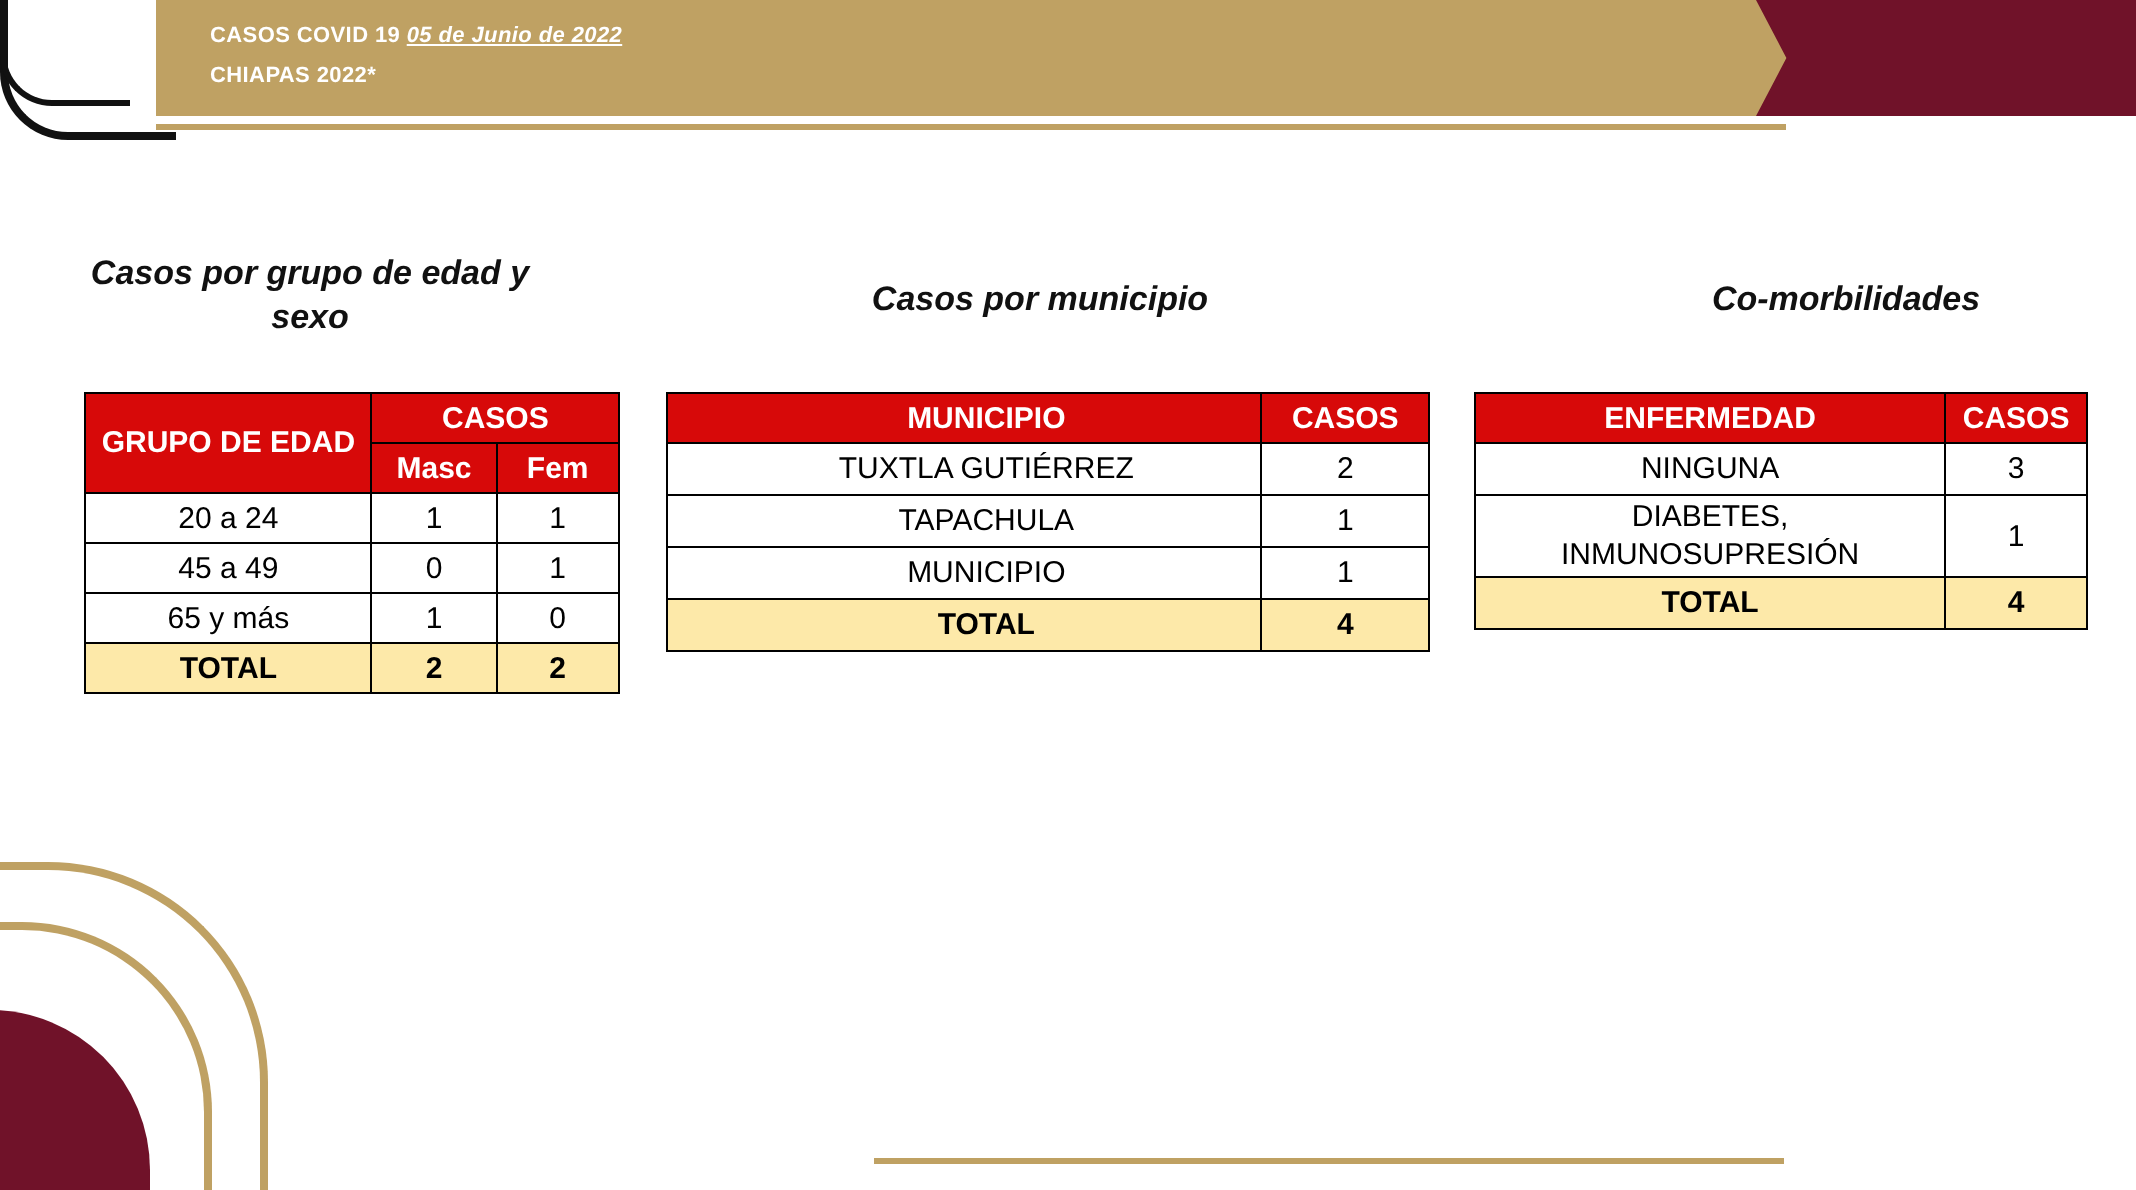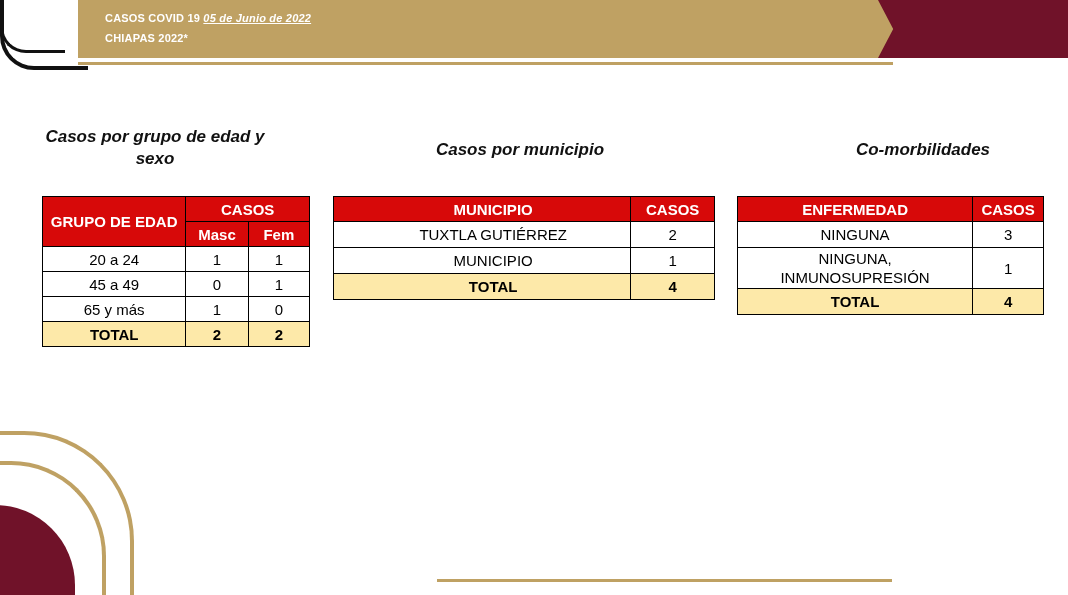--- a/index.html
+++ b/index.html
@@ -230,20 +230,24 @@
       <th class="c-lbl">MUNICIPIO</th>
       <th class="c-num">CASOS</th>
     </tr>
   </thead>
   <tbody>
     <tr>
       <td class="c-lbl cell-lbl">TUXTLA GUTIÉRREZ</td>
       <td class="c-num cell-num">2</td>
     </tr>
     <tr>
+      <td class="c-lbl cell-lbl">TAPACHULA</td>
+      <td class="c-num cell-num">1</td>
+    </tr>
+    <tr>
       <td class="c-lbl cell-lbl">MUNICIPIO</td>
       <td class="c-num cell-num">1</td>
     </tr>
     <tr class="total-row">
       <td class="c-lbl">TOTAL</td>
       <td class="c-num">4</td>
     </tr>
   </tbody>
 </table>
 
@@ -253,21 +257,21 @@
       <th class="c-lbl">ENFERMEDAD</th>
       <th class="c-num">CASOS</th>
     </tr>
   </thead>
   <tbody>
     <tr>
       <td class="c-lbl cell-lbl">NINGUNA</td>
       <td class="c-num cell-num">3</td>
     </tr>
     <tr>
-      <td class="c-lbl cell-lbl multi">NINGUNA, INMUNOSUPRESIÓN</td>
+      <td class="c-lbl cell-lbl multi">DIABETES, INMUNOSUPRESIÓN</td>
       <td class="c-num cell-num">1</td>
     </tr>
     <tr class="total-row">
       <td class="c-lbl">TOTAL</td>
       <td class="c-num">4</td>
     </tr>
   </tbody>
 </table>
 
 <div class="corner-bl-gold1"></div>

